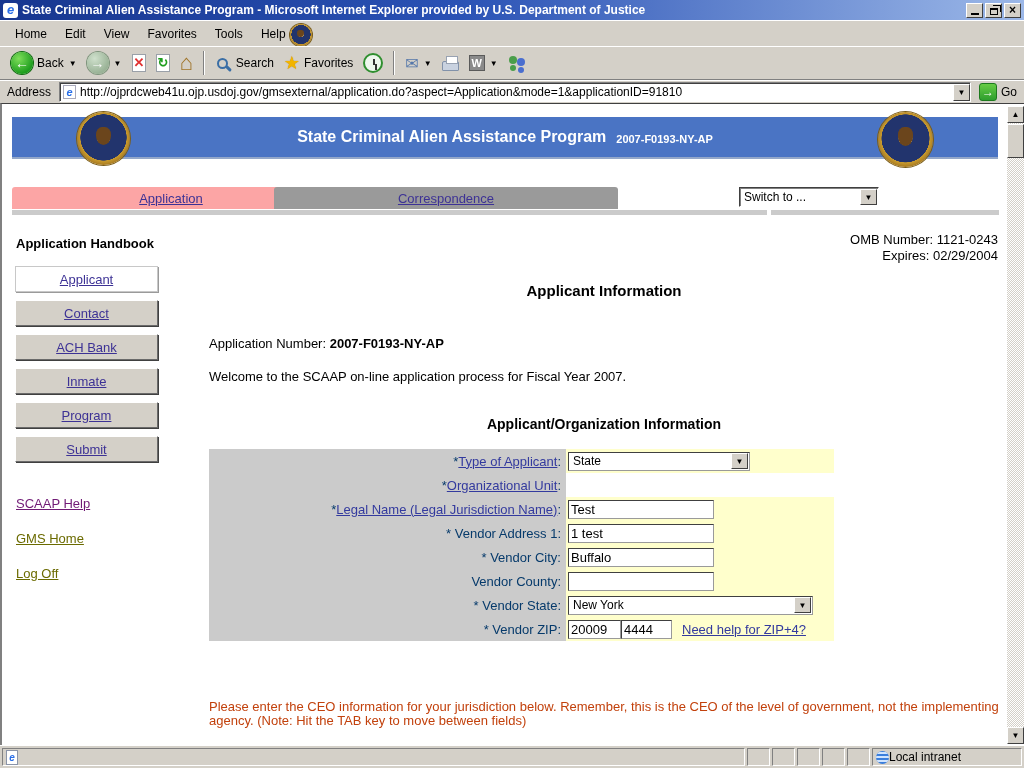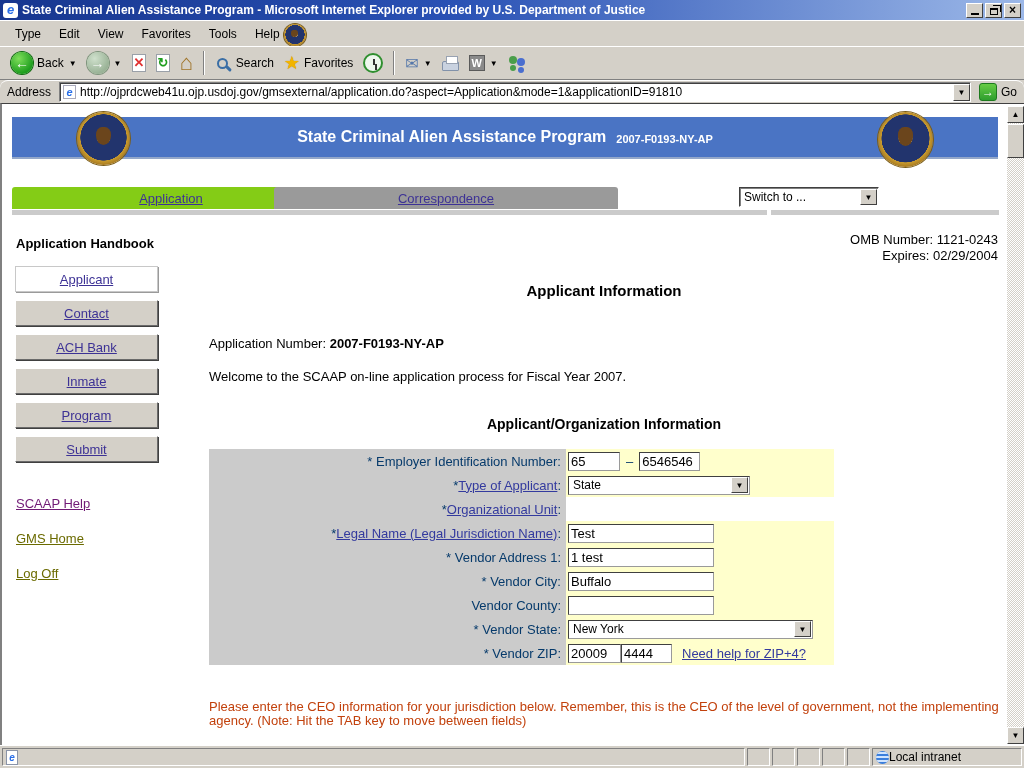--- a/index.html
+++ b/index.html
@@ -59,21 +59,21 @@
   .printer-ic::before { content:''; position:absolute; top:-6px; left:3px; width:10px; height:6px; background:#fff; border:1px solid #98a2b2; }
   .word-ic { width:16px; height:16px; background:#8a8a8a; border:1px solid #5a5a5a; color:#fff; font-weight:bold;
     font-size:11px; display:flex; align-items:center; justify-content:center; }
   .msgr { position:relative; width:20px; height:17px; }
   .msgr i { position:absolute; width:8px; height:8px; border-radius:50%; }
   .msgr .p1 { left:1px; top:1px; background:#4a9e4a; box-shadow:0 8px 0 -1px #4a9e4a; }
   .msgr .p2 { left:9px; top:3px; background:#4a6ecf; box-shadow:0 8px 0 -1px #4a6ecf; }
 
   
   .addressbar { position:absolute; top:80px; left:0; right:0; height:23px; background:#d4d0c8;
-    border-top:1px solid #fff; display:flex; align-items:center; padding:0 3px; gap:4px;border-radius:8px; }
+    border-top:1px solid #fff; display:flex; align-items:center; padding:0 3px; gap:4px; }
   .addr-label { font-size:12px; padding:0 4px; }
   .addr-box { flex:1; height:20px; background:#fff; border:1px solid; border-color:#808080 #fff #fff #808080;
     box-shadow:inset 1px 1px 0 #404040; display:flex; align-items:center; padding-left:3px; }
   .addr-ico { width:13px; height:14px; background:#fff; border:1px solid #aab; color:#2a6fe8; font-weight:bold;
     font-style:italic; font-size:11px; line-height:12px; text-align:center; margin-right:4px; }
   .addr-url { flex:1; font-size:12px; white-space:nowrap; overflow:hidden; }
   .addr-drop { width:17px; height:17px; background:#d4d0c8; border:1px solid; border-color:#fff #404040 #404040 #fff;
     font-size:8px; display:flex; align-items:center; justify-content:center; }
   .go-btn { display:flex; align-items:center; gap:4px; padding:0 4px; font-size:12px; }
   .go-ic { width:18px; height:18px; border-radius:3px; background:linear-gradient(#66cc44,#2e9e2e); border:1px solid #1d7a1d;
@@ -85,21 +85,21 @@
 
   .banner { position:absolute; left:10px; top:13px; width:986px; height:42px; background:#4a74c4;
     border-bottom:2px solid #93a7c9; display:flex; align-items:center; justify-content:center; }
   .banner-title { color:#fff; font-weight:bold; font-size:16px; }
   .banner-appid { color:#fff; font-weight:bold; font-size:11px; margin-left:10px; padding-top:4px; }
   .seal-l { position:absolute; left:65px; top:-5px; width:53px; height:53px; }
   .seal-r { position:absolute; left:866px; top:-5px; width:55px; height:55px; }
 
   .tab { position:absolute; top:83px; height:22px; border-radius:3px 3px 0 0;
     display:flex; align-items:center; justify-content:center; }
-  .tab-app { left:10px; width:287px; background:#84cc16;padding-left:31px; }
+  .tab-app { left:10px; width:287px; background:#fca5a5;padding-left:31px; }
   .tab-corr { left:272px; width:344px; background:#9a9a9a; }
   .tab a, .plink { color:#3d3295; text-decoration:underline; font-size:13px; }
   .strip { position:absolute; top:106px; height:5px; background:#cbcbcb; }
   .strip1 { left:10px; width:755px; }
   .strip2 { left:769px; width:228px; }
 
   .switch-sel { position:absolute; left:737px; top:83px; width:140px; height:20px; background:#fff;
     border:1px solid; border-color:#404040 #fff #fff #404040; box-shadow:inset 1px 1px 0 #808080;
     display:flex; align-items:center; }
   .sel-text { flex:1; font-size:12px; padding:0 4px; white-space:nowrap; overflow:hidden; }
@@ -180,21 +180,21 @@
       <div class="winbtn">
           <div class="glyph-restore"></div>
         </div>
       <div class="winbtn">
           <span class="glyph-close">×</span>
         </div>
     </div>
   </div>
 
   <div class="menubar">
-    <span class="menu-item">Type</span>
+    <span class="menu-item">Home</span>
     <span class="menu-item">Edit</span>
     <span class="menu-item">View</span>
     <span class="menu-item">Favorites</span>
     <span class="menu-item">Tools</span>
     <span class="menu-item">Help</span>
     <div class="throbber seal" style="width:22px;height:22px;"></div>
   </div>
 
   <div class="toolbar">
     <div class="tbtn">
@@ -319,28 +319,20 @@
     <div class="content">
       <div class="page-head">Applicant Information</div>
       <div class="appnum">
         <span>Application Number: </span><b>2007-F0193-NY-AP</b>
       </div>
       <div class="welcome">Welcome to the SCAAP on-line application process for Fiscal Year 2007.</div>
       <div class="section-head">Applicant/Organization Information</div>
     </div>
 
     <div class="formtable">
-      <div class="frow">
-        <div class="fl">* Employer Identification Number:</div>
-        <div class="fv">
-          <input class="tin w-ein1" value="65" style="">
-          <span class="dash">–</span>
-          <input class="tin w-ein2" value="6546546" style="">
-        </div>
-      </div>
       <div class="frow">
         <div class="fl">
           <span>*</span>
             <a>Type of Applicant</a>
             <span>:</span>
         </div>
         <div class="fv">
           <div class="csel w-type">
             <span class="sel-text">State</span>
             <span class="sel-btn">▼</span>

